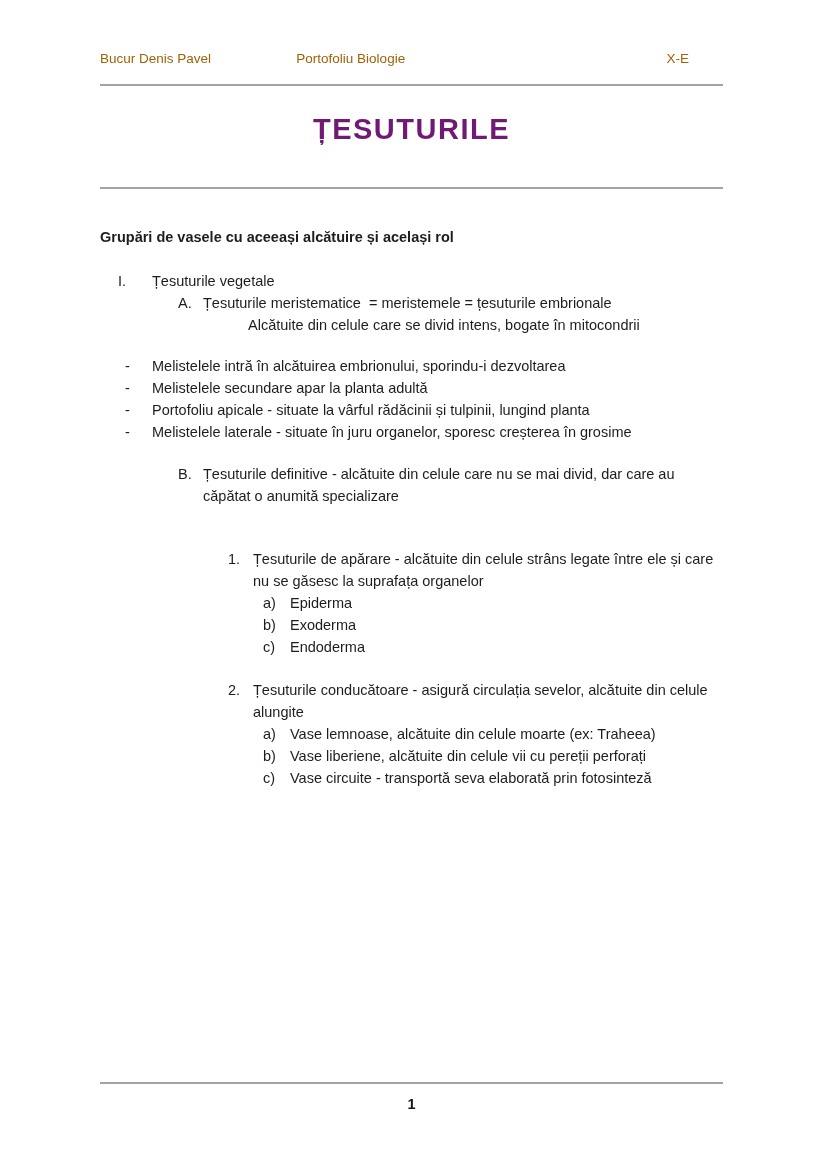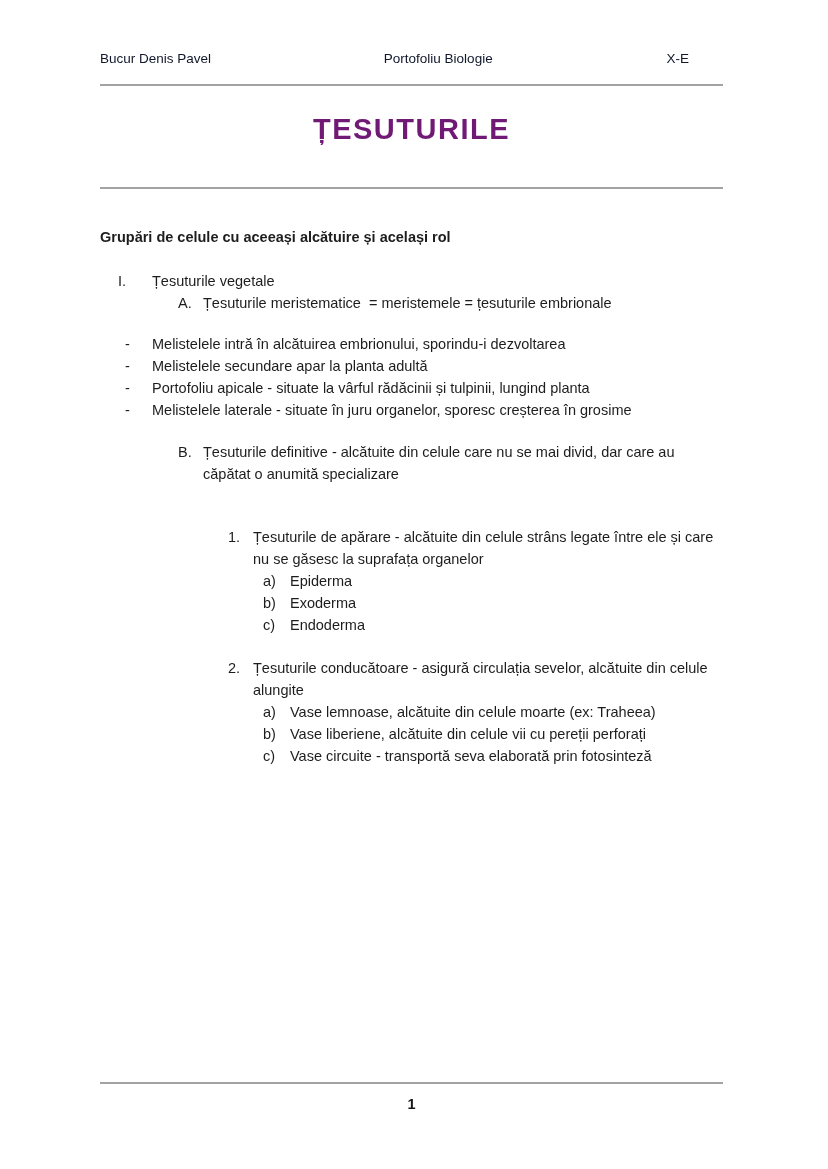--- a/index.html
+++ b/index.html
@@ -10,24 +10,24 @@
     background: #ffffff;
     font-family: "Liberation Sans", "DejaVu Sans", sans-serif;
     color: #1d1d1d;
     overflow: hidden;
   }
   .header {
     position: absolute;
     top: 51px; left: 100px; width: 623px;
     display: flex;
     font-size: 13.5px;
-    color: #0f172a;
+    color: #a16207;
   }
   .header .h-left  { flex: 1; text-align: left; }
-  .header .h-center{ flex: 1; text-align: right; }
+  .header .h-center{ flex: 1; text-align: left; }
   .header .h-right { flex: 1; text-align: right; padding-right: 34px; box-sizing: border-box; }
   .rule {
     position: absolute;
     left: 100px; width: 623px; height: 2px;
     background: #a3a3a3;
   }
   .rule-header { top: 84px; }
   .rule-title  { top: 187px; }
   .rule-footer { top: 1082px; }
   .doc-title {
@@ -82,29 +82,33 @@
     <span class="h-right">X-E</span>
   </div>
 
   <div class="rule rule-header"></div>
 
   <div class="doc-title">ȚESUTURILE</div>
 
   <div class="rule rule-title"></div>
 
   <div class="content">
-    <div class="section-heading">Grupări de celule cu aceeași alcătuire și același rol</div>
+    <div class="section-heading">Grupări de vasele cu aceeași alcătuire și același rol</div>
     <div>
         <div class="li" style="padding-left: 18px;">
           <span class="marker" style="width: 34px;">I.</span>
           <span class="txt"><span>Țesuturile vegetale</span></span>
         </div>
         <div class="li" style="padding-left: 78px;">
           <span class="marker" style="width: 25px;">A.</span>
           <span class="txt"><span class="b">Țesuturile meristematice</span><span>&nbsp; = meristemele = țesuturile embrionale</span></span>
+        </div>
+        <div class="li" style="padding-left: 148px;">
+          <span class="marker" style="width: 0px;"></span>
+          <span class="txt"><span>Alcătuite din celule care se divid intens, bogate în mitocondrii</span></span>
         </div>
         <div class="li" style="padding-left: 25px; margin-top: 19px;">
           <span class="marker" style="width: 27px;">-</span>
           <span class="txt"><span class="b">Melistelele</span><span> intră în alcătuirea embrionului, sporindu-i dezvoltarea</span></span>
         </div>
         <div class="li" style="padding-left: 25px;">
           <span class="marker" style="width: 27px;">-</span>
           <span class="txt"><span class="u">Melistelele secundare</span><span> apar la planta adultă</span></span>
         </div>
         <div class="li" style="padding-left: 25px;">

